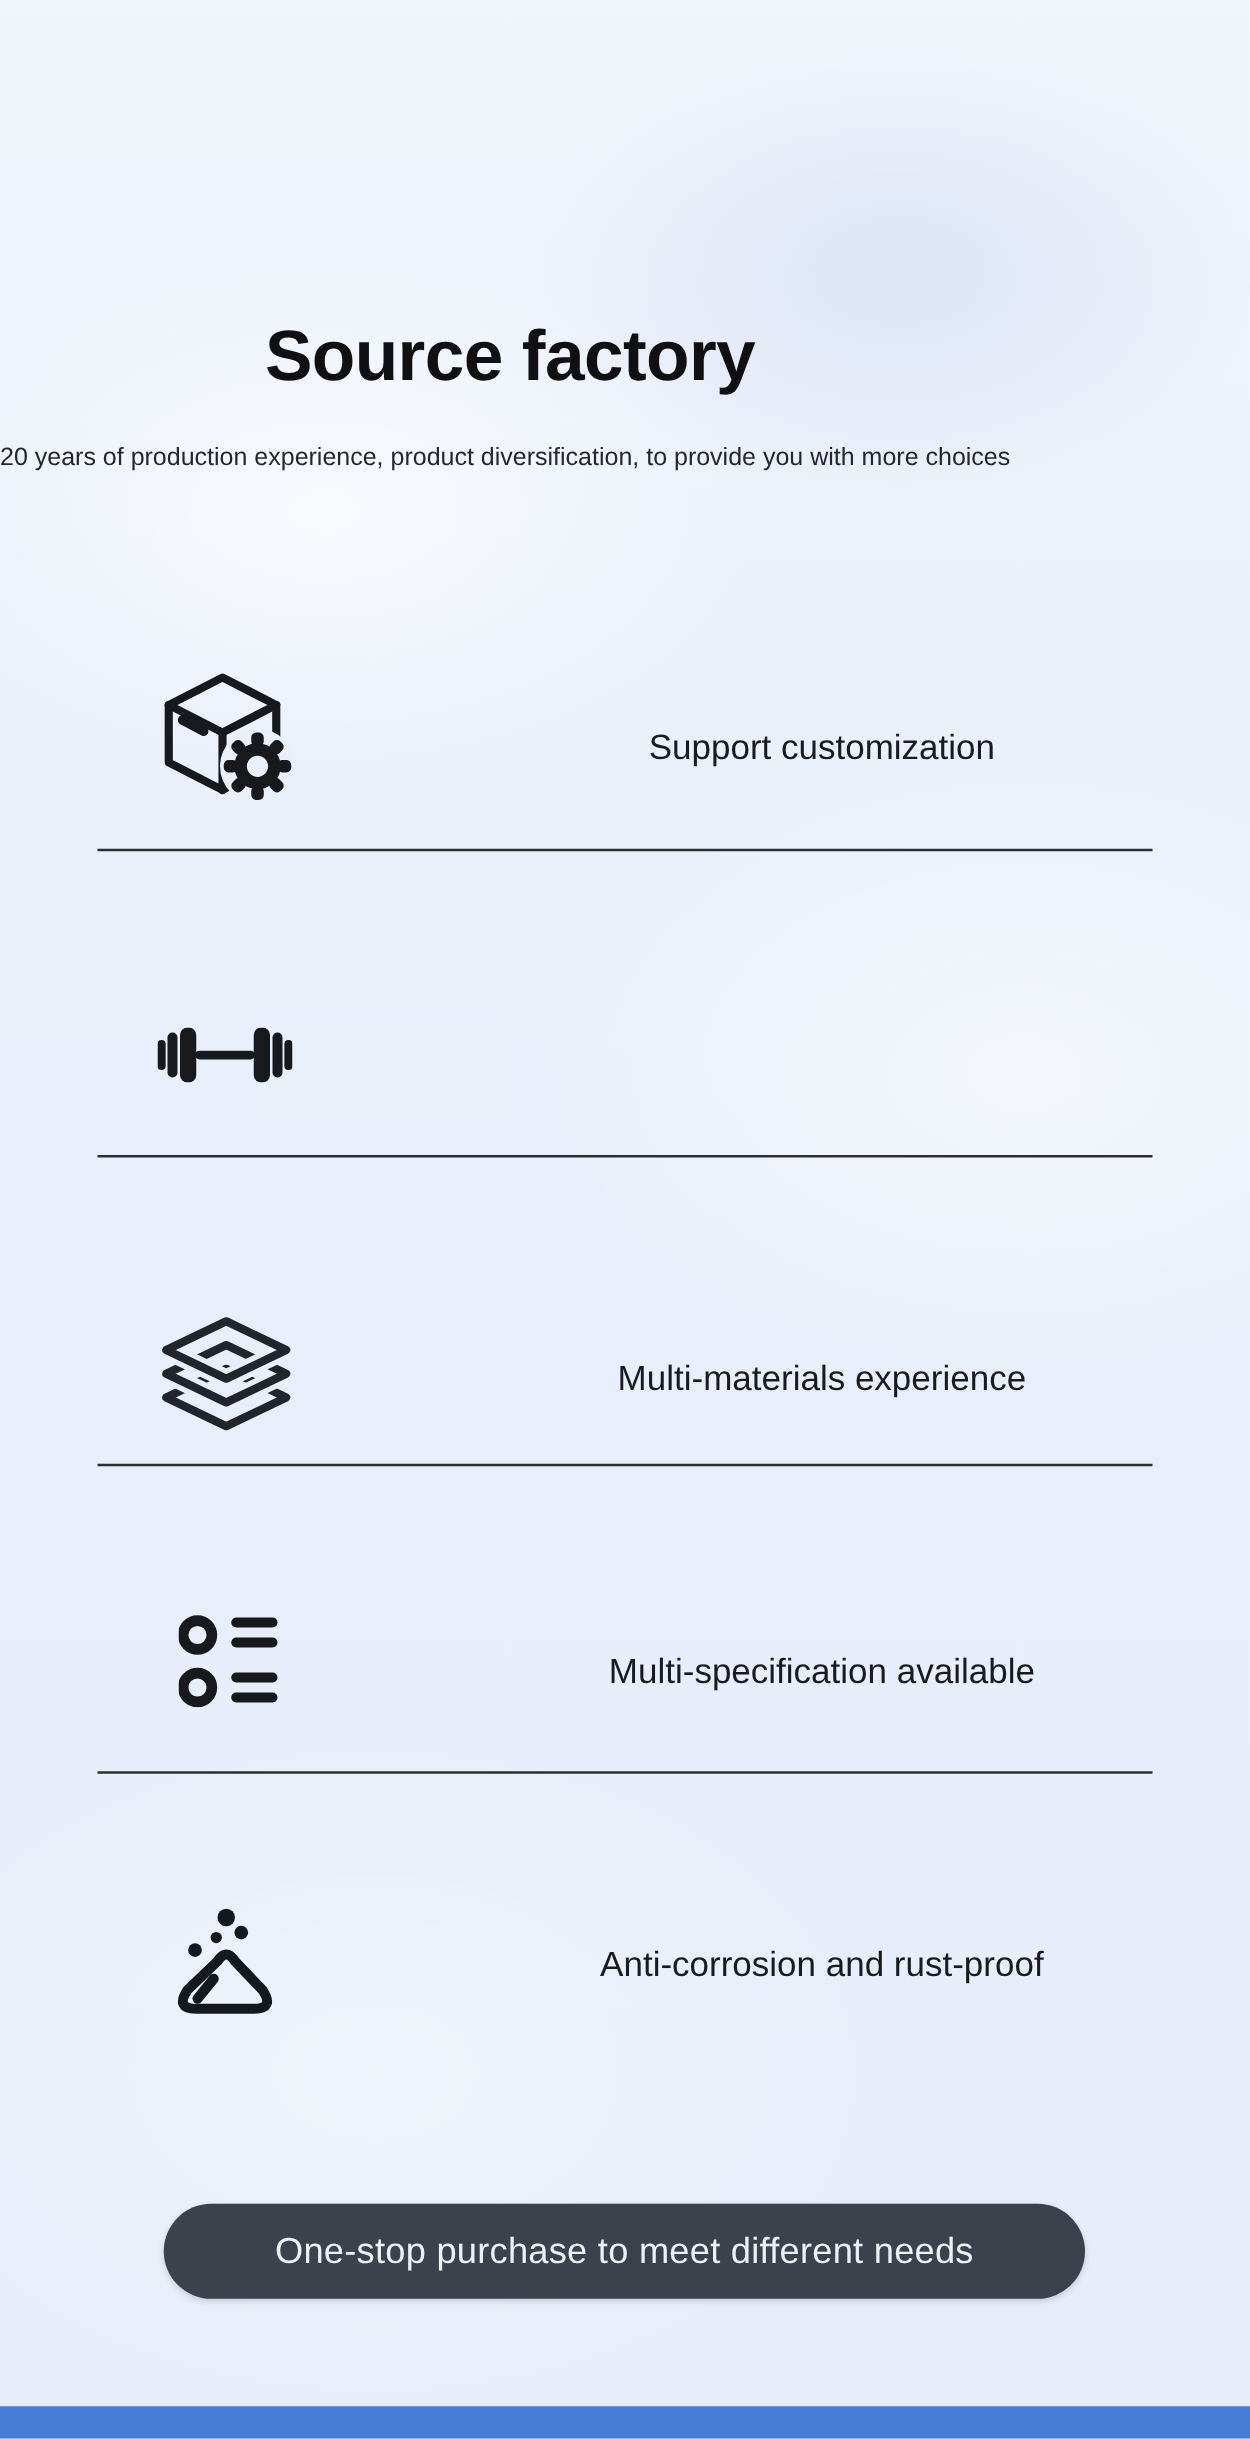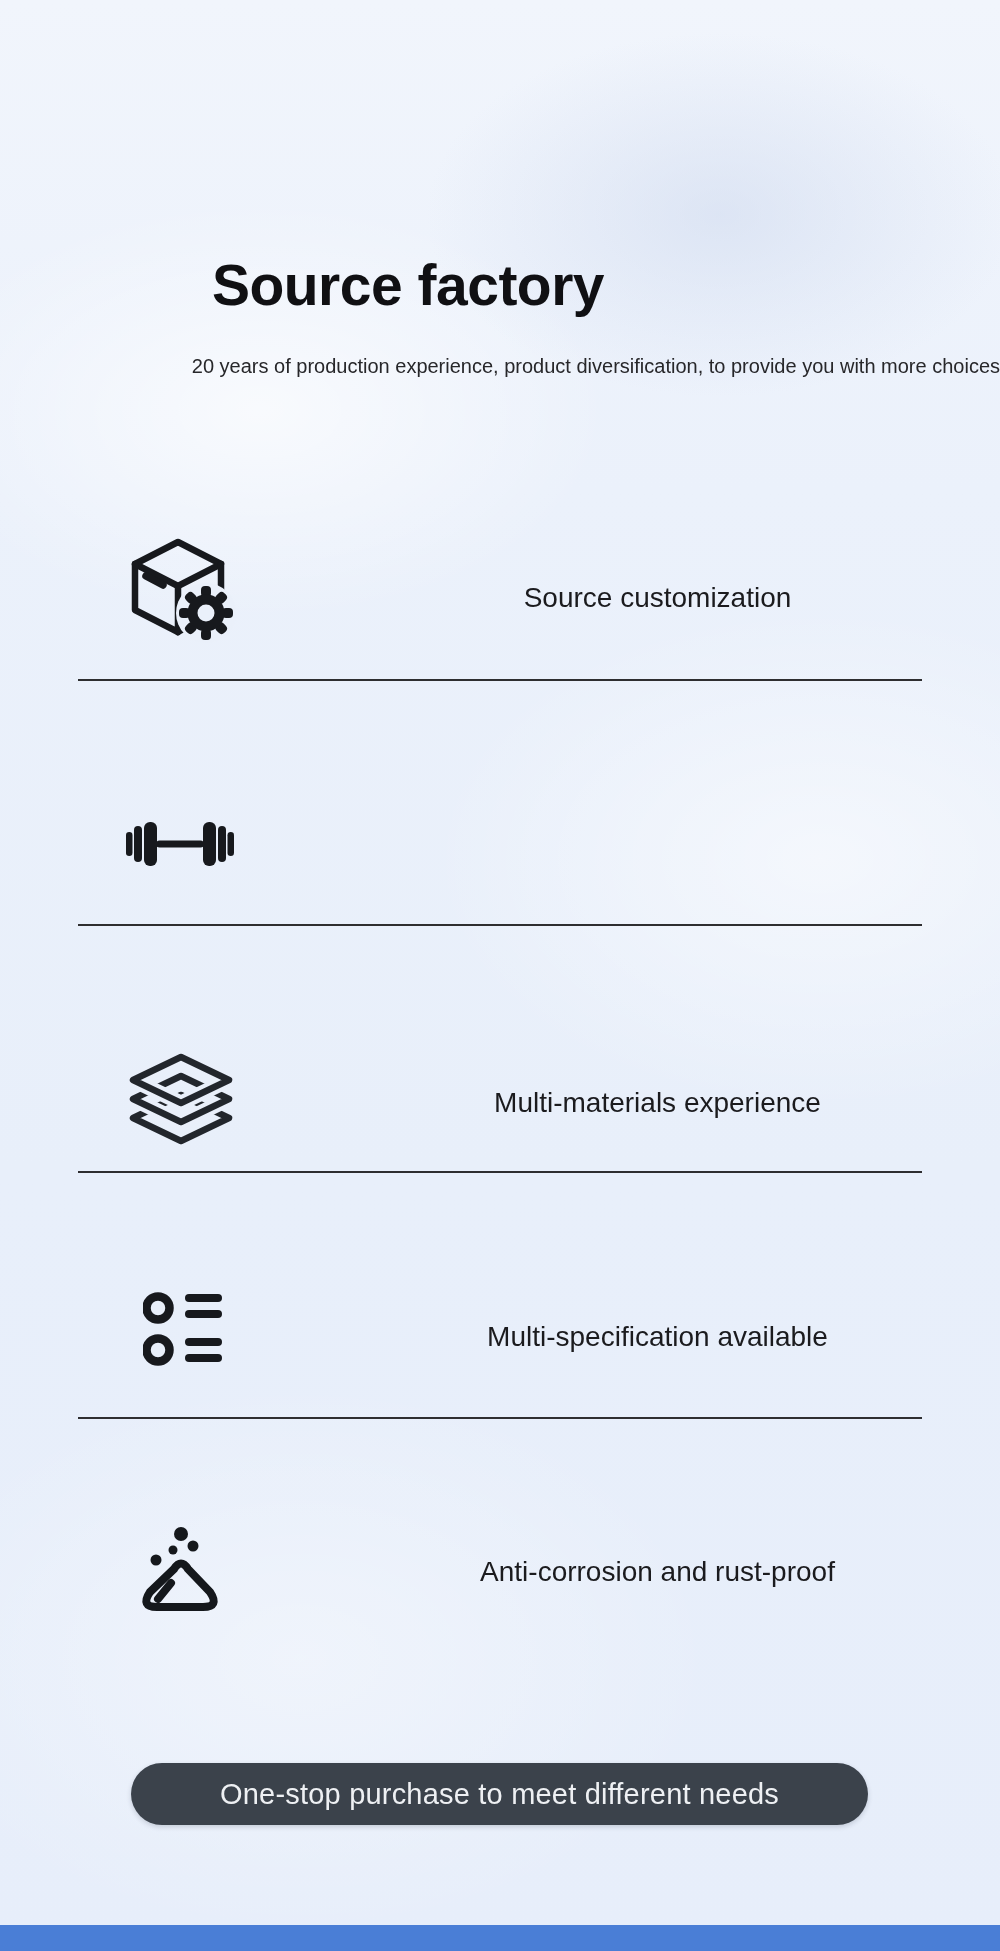--- a/index.html
+++ b/index.html
@@ -18,35 +18,35 @@
       linear-gradient(180deg,#f1f5fc 0%, #ebf1fb 25%, #e8effa 60%, #e7eefa 100%);
   }
   .page-title{
     position:absolute;top:252px;left:0;width:816px;
     text-align:center;
     font-size:57px;font-weight:700;color:#101013;
     letter-spacing:-0.5px;line-height:66px;
   }
   .page-subtitle{
     position:absolute;top:352px;left:0;width:1000px;
-    text-align:right;
+    text-align:left;
     font-size:20px;font-weight:400;color:#27272a;line-height:28px;
   }
   .feature-icon{position:absolute;}
   .feature-label{
     position:absolute;left:370px;width:575px;
     text-align:center;
     font-size:28px;color:#1b1b1e;line-height:40px;font-weight:400;
   }
   .divider{
     position:absolute;left:78px;width:844px;height:2px;
     background:#2e2e30;
   }
   .cta-button{
-    position:absolute;left:131px;top:1763px;width:737px;height:62px;
+    position:absolute;left:131px;top:1763px;width:737px;height:76px;
     background:#3b424b;border-radius:40px;
     display:flex;align-items:center;justify-content:center;
     box-shadow:0 2px 5px rgba(30,40,60,0.18);
     cursor:pointer;
   }
   .cta-button span{
     color:#eef0f3;font-size:29px;letter-spacing:0.2px;
   }
   .bottom-bar{
     position:absolute;left:0;bottom:0;width:1000px;height:26px;
@@ -77,21 +77,21 @@
         <rect x="-5" y="-27" width="10" height="11" rx="4" transform="rotate(90)"></rect>
         <rect x="-5" y="-27" width="10" height="11" rx="4" transform="rotate(135)"></rect>
         <rect x="-5" y="-27" width="10" height="11" rx="4" transform="rotate(180)"></rect>
         <rect x="-5" y="-27" width="10" height="11" rx="4" transform="rotate(225)"></rect>
         <rect x="-5" y="-27" width="10" height="11" rx="4" transform="rotate(270)"></rect>
         <rect x="-5" y="-27" width="10" height="11" rx="4" transform="rotate(315)"></rect>
       </g>
       <circle r="13.5" fill="none" stroke="#17191d" stroke-width="10"></circle>
     </g>
   </svg>
-  <div class="feature-label" style="top:578px;">Source customization</div>
+  <div class="feature-label" style="top:578px;">Support customization</div>
   <div class="divider" style="top:679px;"></div>
 
   <svg class="feature-icon" style="left:126px;top:822px;" width="108" height="44" viewBox="0 0 108 44">
     <g fill="#17191d">
       <rect x="30" y="18.5" width="48" height="7" rx="3.5"></rect>
       <rect x="18" y="0" width="13" height="44" rx="6"></rect>
       <rect x="77" y="0" width="13" height="44" rx="6"></rect>
       <rect x="8" y="4" width="8" height="36" rx="4"></rect>
       <rect x="92" y="4" width="8" height="36" rx="4"></rect>
       <rect x="0" y="10" width="6.5" height="24" rx="3.2"></rect>

